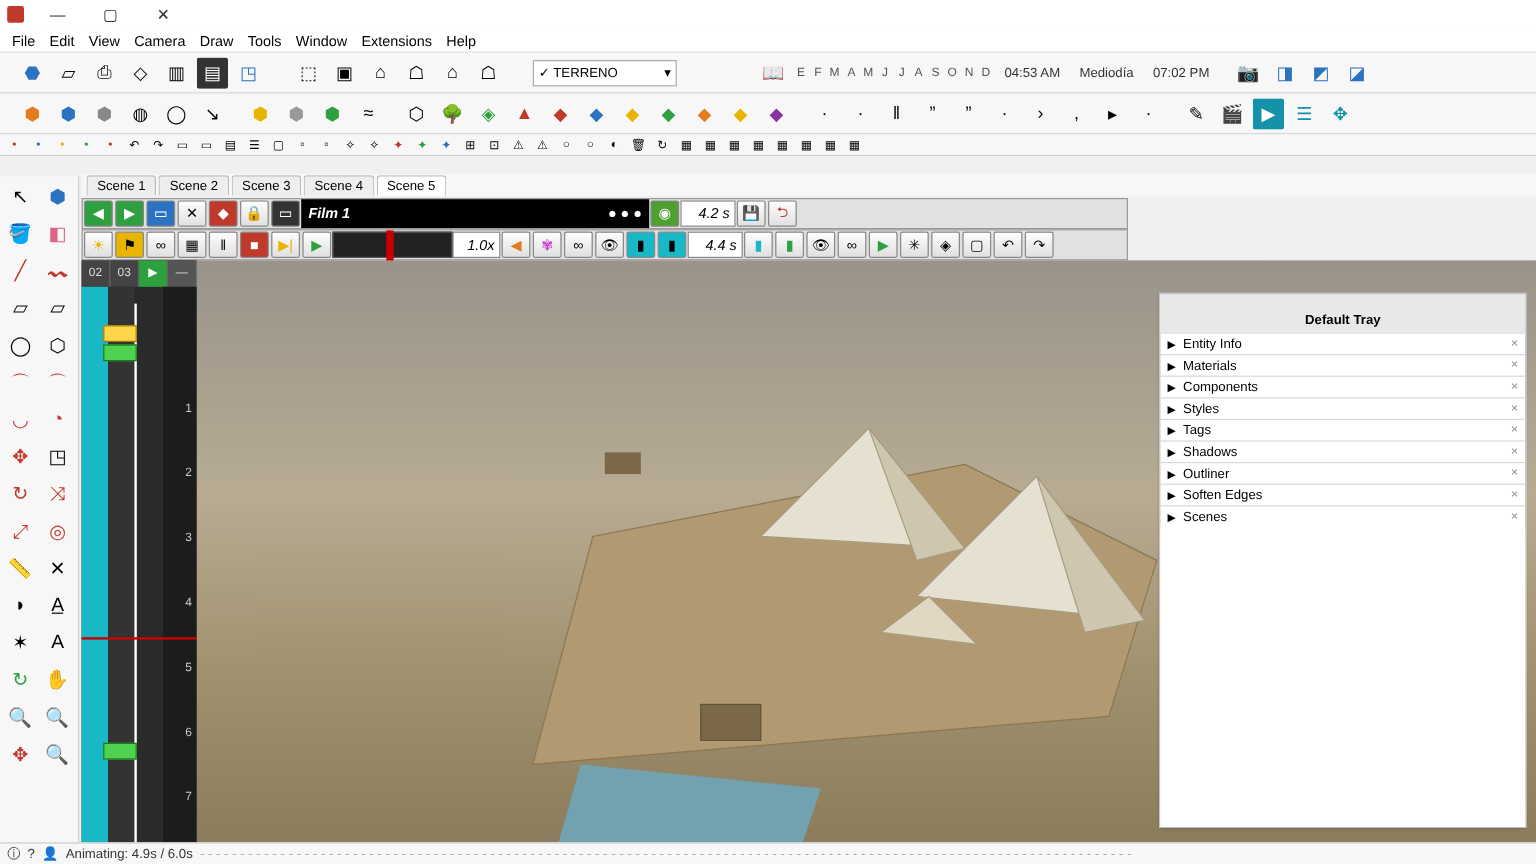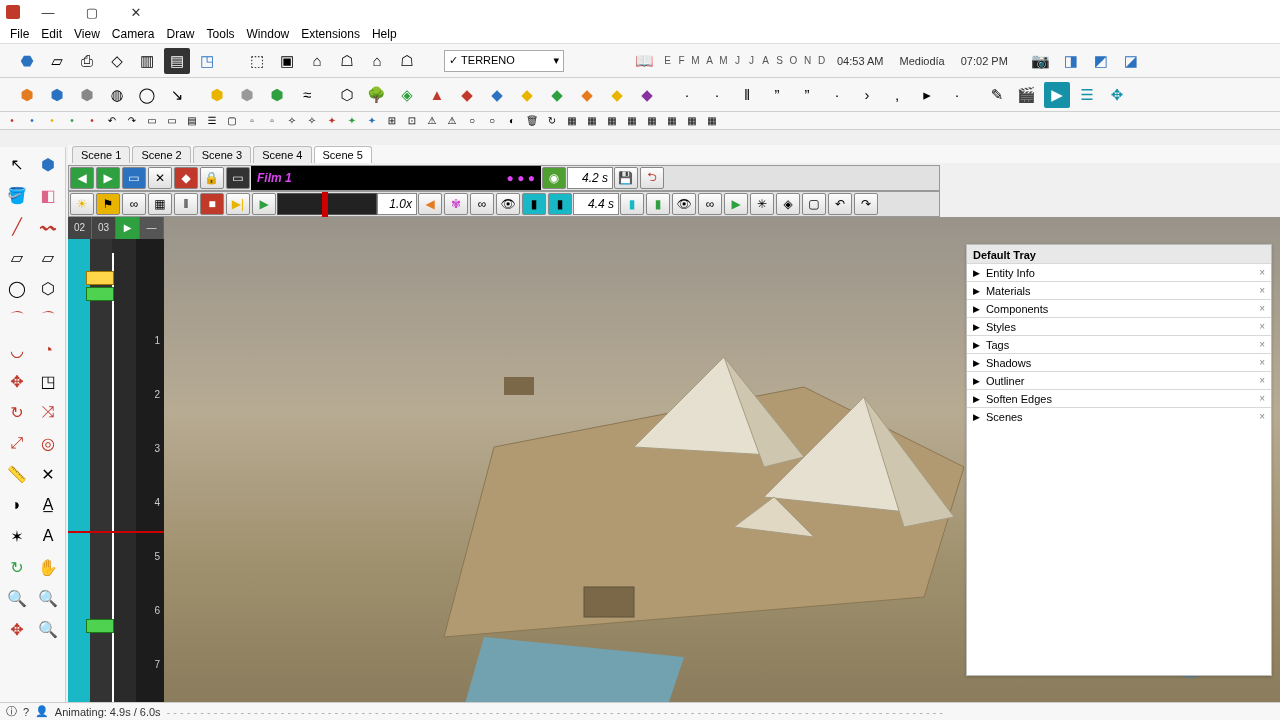--- a/index.html
+++ b/index.html
@@ -26,21 +26,21 @@
   .left-tools { position: absolute; left: 0; top: 147px; width: 66px; bottom: 18px; background: #f7f7f7; border-right: 1px solid #d0d0d0; display: flex; flex-wrap: wrap; align-content: flex-start; padding: 2px; gap: 1px; }
   .lt { width: 30px; height: 30px; display: flex; align-items: center; justify-content: center; font-size: 16px; }
 
   .scenes { position: absolute; left: 68px; top: 145px; right: 0; height: 18px; background: #f7f7f7; display: flex; align-items: flex-end; padding-left: 4px; gap: 0; font-size: 11px; }
   .scene-tab { padding: 2px 8px; border: 1px solid #bbb; border-bottom: none; background: #eee; border-radius: 3px 3px 0 0; margin-right: 2px; }
   .scene-tab.active { background: #fff; }
 
   .animrow { position: absolute; left: 68px; top: 165px; height: 26px; width: 872px; background: #e1e1e1; border: 1px solid #999; display: flex; align-items: center; }
   .animrow2 { position: absolute; left: 68px; top: 191px; height: 26px; width: 872px; background: #e1e1e1; border: 1px solid #999; display: flex; align-items: center; }
   .ab { width: 24px; height: 22px; margin: 0 1px; border: 1px solid #888; background: linear-gradient(#fdfdfd,#e0e0e0); border-radius: 2px; display: flex; align-items: center; justify-content: center; font-size: 12px; }
-  .film-name { flex: 0 0 290px; height: 24px; background: #000; color: #d946ef; display: flex; align-items: center; padding: 0 6px; font-weight: bold; font-style: italic; }
+  .film-name { flex: 0 0 290px; height: 24px; background: #000; color: #ffffff; display: flex; align-items: center; padding: 0 6px; font-weight: bold; font-style: italic; }
   .seq-ins { flex: 0 0 200px; height: 22px; background: #fff; color: #00a; font-style: italic; display: flex; align-items: center; justify-content: center; border: 1px solid #888; }
   .numfield { width: 46px; height: 22px; background: #fff; border: 1px solid #888; text-align: right; padding: 0 4px; font-style: italic; display: flex; align-items: center; justify-content: flex-end; }
   .slider { flex: 0 0 100px; height: 22px; background: #222; position: relative; border: 1px solid #555; }
   .slider .knob { position: absolute; top: -2px; left: 44px; width: 6px; height: 26px; background: #c00; }
 
   .timeline-col { position: absolute; left: 68px; top: 217px; width: 96px; bottom: 18px; background: #2a2a2a; color: #ddd; }
   .timeline-head { height: 22px; background: #444; display: flex; }
   .timeline-head div { flex: 1; text-align: center; font-size: 10px; line-height: 22px; border-right: 1px solid #666; }
   .tl-body { position: relative; height: calc(100% - 22px); }
   .tl-scale { position: absolute; right: 0; top: 0; bottom: 0; width: 28px; background: #1c1c1c; }
@@ -48,21 +48,21 @@
   .tl-col2 { position: absolute; left: 22px; top: 0; bottom: 0; width: 22px; background: #333; }
   .tl-key { position: absolute; left: 18px; width: 28px; height: 14px; background: #ffd54a; border: 1px solid #a07800; }
   .tl-key.g { background: #4fd24f; border-color: #1a7a1a; }
   .tl-mark { position: absolute; left: 0; width: 100%; height: 2px; background: #c00; }
   .tl-tick { position: absolute; right: 4px; font-size: 10px; color: #ccc; }
   .tl-line { position: absolute; left: 44px; width: 2px; background: #fff; top: 14px; bottom: 0; }
 
   .viewport { position: absolute; left: 164px; top: 217px; right: 0; bottom: 18px; background: linear-gradient(#99938a 0%, #b7ab93 40%, #a1926f 70%, #8a7c5c 100%); overflow: hidden; }
 
   .tray { position: absolute; right: 8px; top: 244px; width: 306px; background: #fff; border: 1px solid #bdbdbd; box-shadow: 0 1px 3px rgba(0,0,0,0.2); }
-  .tray-title { height: 18px; background: #e8e8e8; font-size: 11px; font-weight: bold; padding: 4px 6px; }
+  .tray-title { height: 18px; background: #e8e8e8; font-size: 11px; font-weight: bold; padding: 16px 6px; text-align: center; }
   .tray-item { height: 18px; border-top: 1px solid #d8d8d8; font-size: 11px; padding: 2px 6px; display: flex; align-items: center; }
   .tray-item .arr { margin-right: 6px; font-size: 9px; }
   .tray-item .x { margin-left: auto; color: #888; font-size: 10px; }
   .tray-fill { height: 250px; background: #fff; }
 
   .statusbar { position: absolute; left: 0; right: 0; bottom: 0; height: 18px; background: #f7f7f7; border-top: 1px solid #ccc; display: flex; align-items: center; padding: 0 6px; font-size: 11px; gap: 6px; color: #333; }
   .statusbar .dashes { flex: 1; color: #aaa; overflow: hidden; white-space: nowrap; }
 
   .watermark { position: absolute; right: 10px; bottom: 24px; display: flex; align-items: center; gap: 6px; opacity: 0.5; }
   .watermark .ring { width: 42px; height: 42px; border: 3px solid #3a86c8; border-radius: 50%; display: flex; align-items: center; justify-content: center; color: #3a86c8; font-weight: bold; font-size: 18px; }

